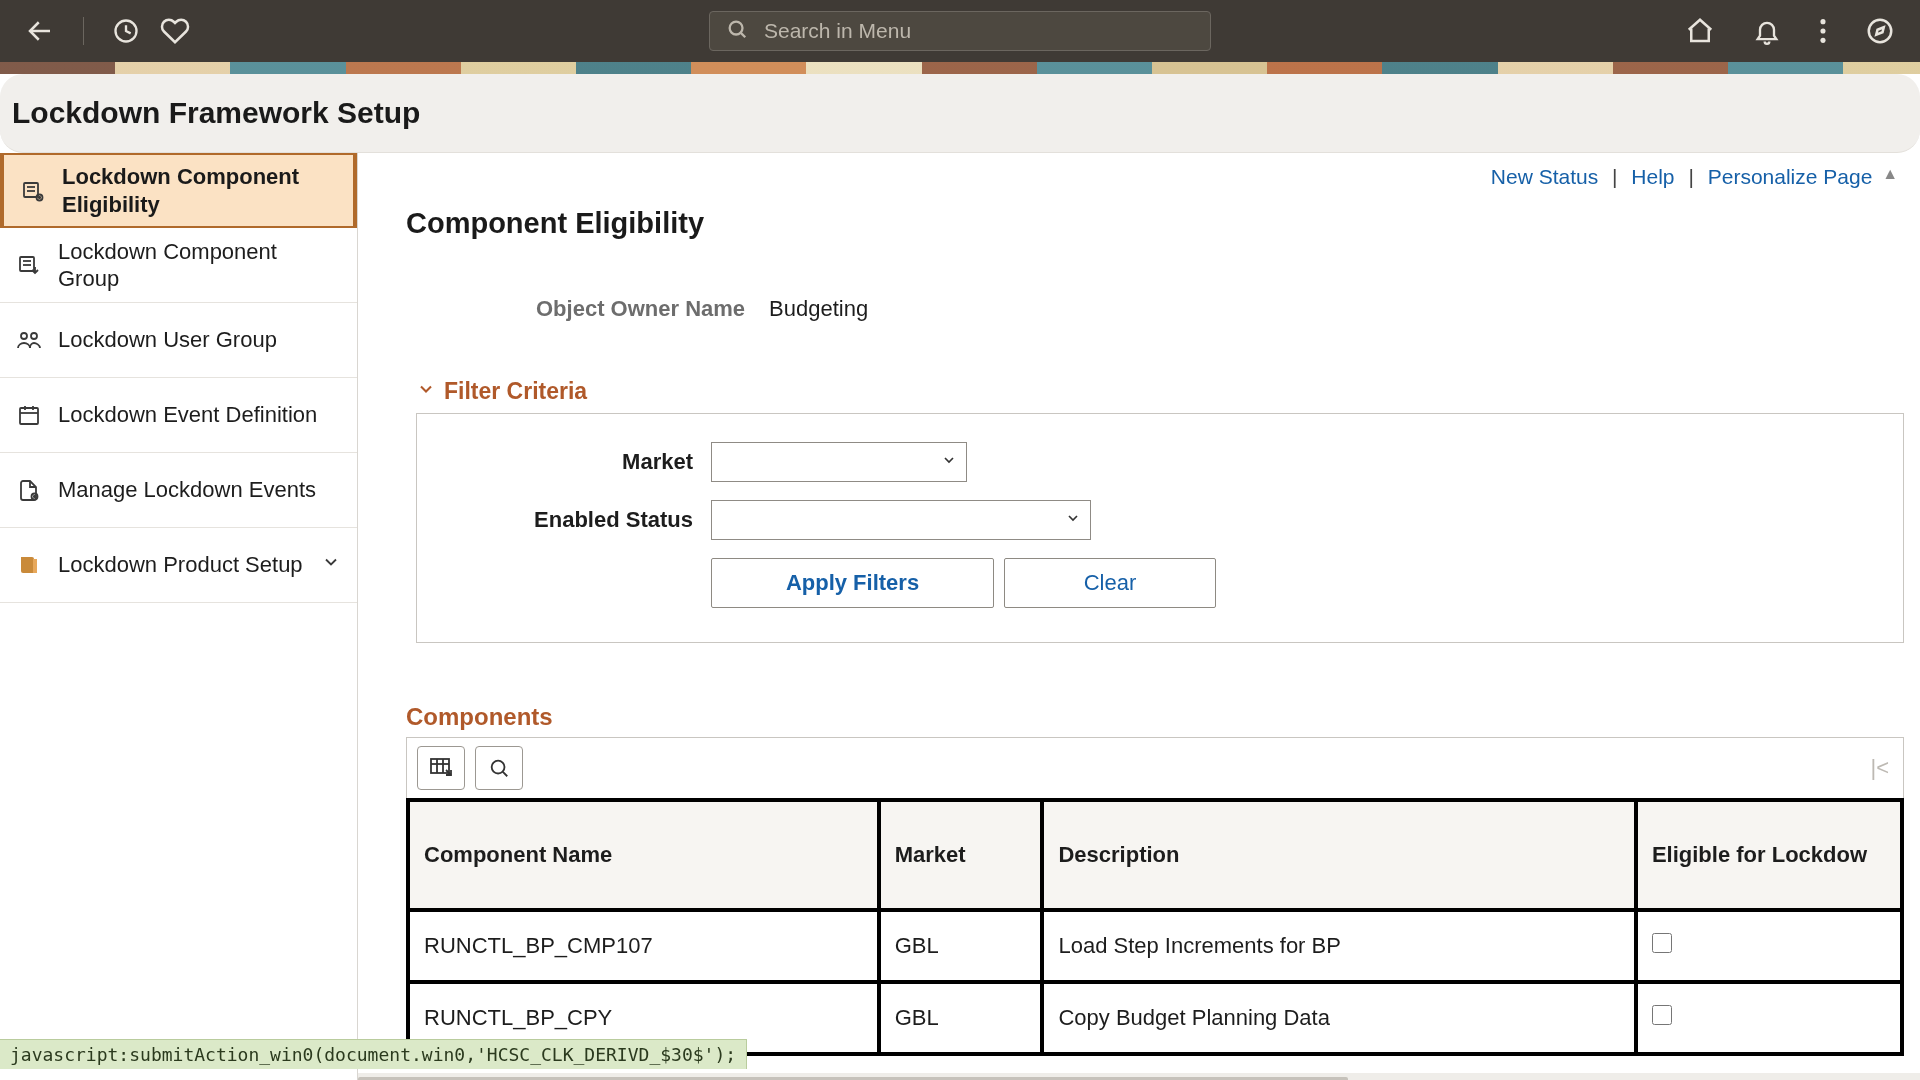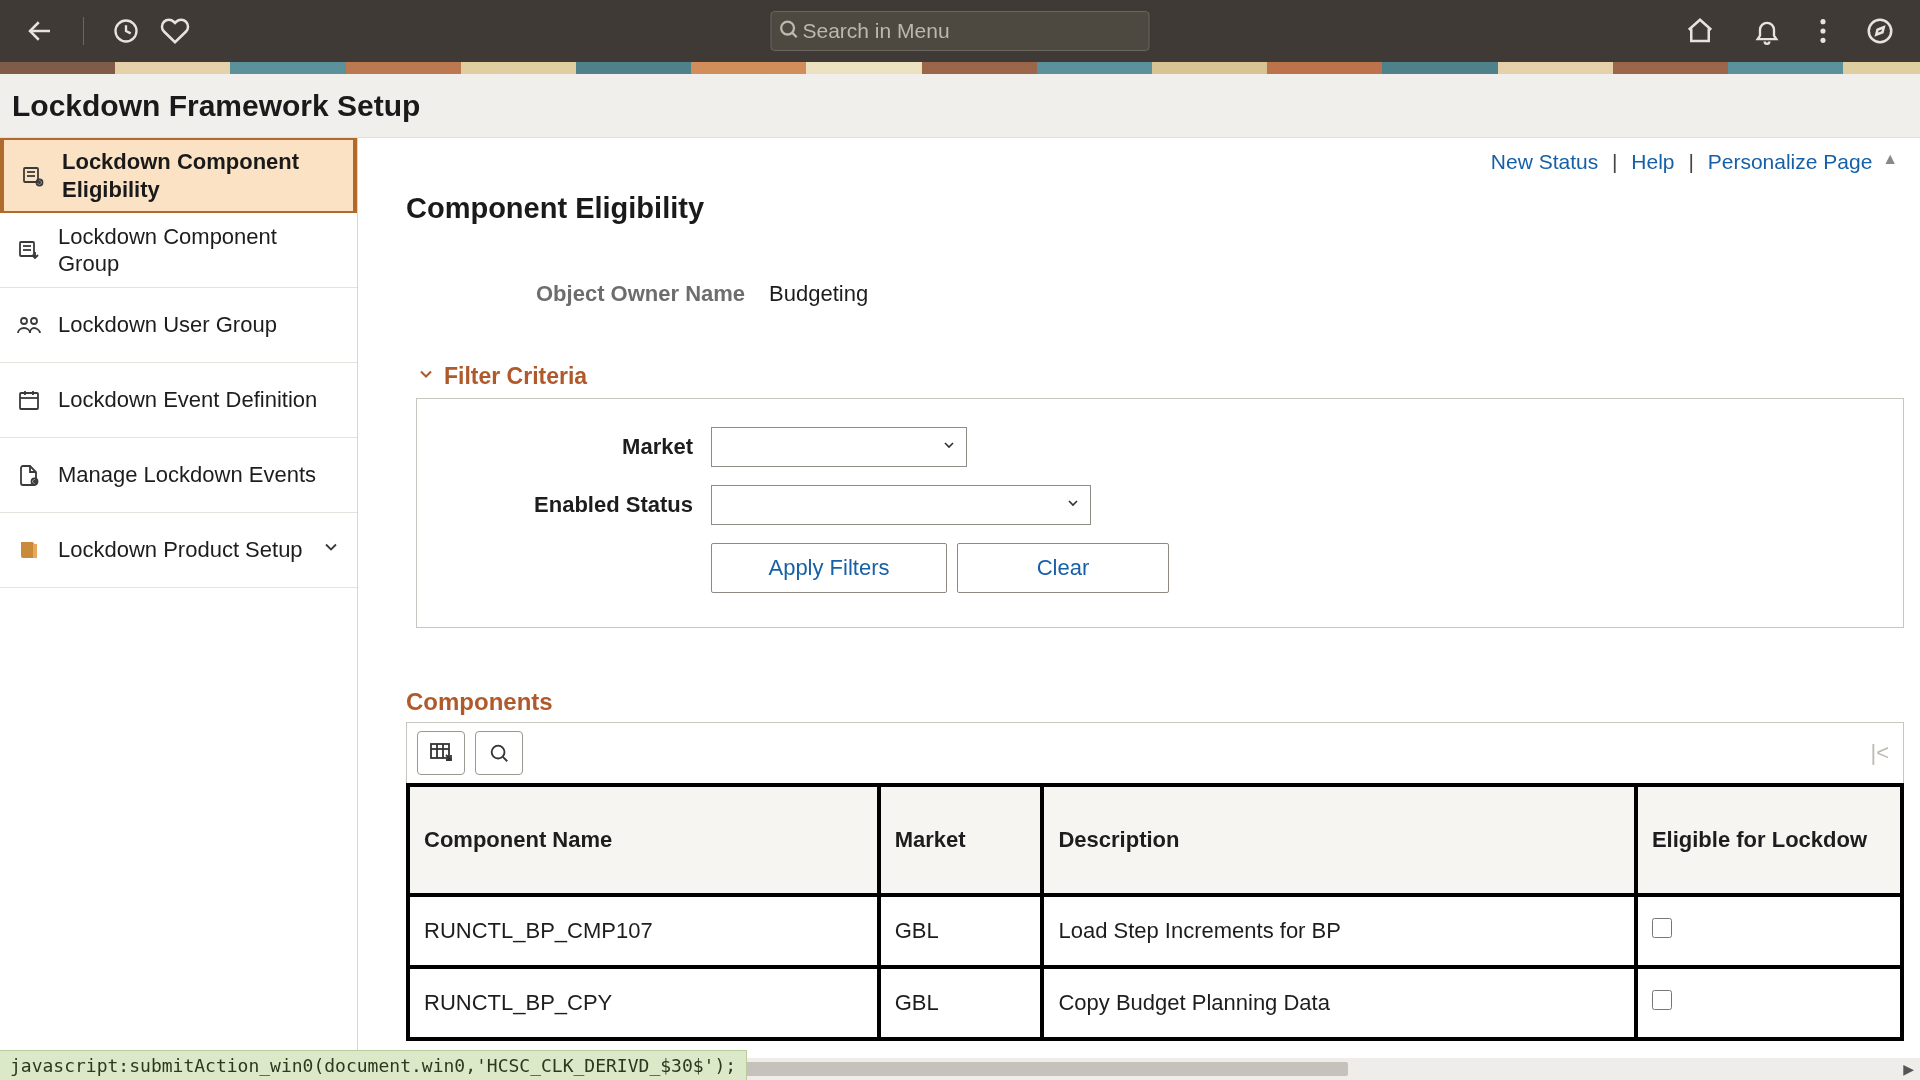--- a/index.html
+++ b/index.html
@@ -4,35 +4,35 @@
 <style>
   * { box-sizing: border-box; margin: 0; padding: 0; }
   html, body { width: 1920px; height: 1080px; font-family: Arial, Helvetica, sans-serif; overflow: hidden; background: #fff; }
 
   
   .topbar { height: 62px; background: #3f3a35; display: flex; align-items: center; padding: 0 25px; position: relative; }
   .topbar-left { display: flex; align-items: center; gap: 20px; }
   .topbar-divider { width: 1px; height: 28px; background: #6b665f; margin: 0 8px; }
   .topbar-icon { color: #e8e4dd; display: flex; align-items: center; justify-content: center; cursor: pointer; }
   .search-wrap { position: absolute; left: 50%; transform: translateX(-50%); }
-  .search-box { width: 379px; height: 40px; background: #4d4840; border: 1px solid #6b665f; border-radius: 4px; display: flex; align-items: center; padding: 0 6px; gap: 3px; color: #bdb7ac; font-size: 21px; }
+  .search-box { width: 502px; height: 40px; background: #4d4840; border: 1px solid #6b665f; border-radius: 4px; display: flex; align-items: center; padding: 0 16px; gap: 16px; color: #bdb7ac; font-size: 21px; }
   .search-box input { background: transparent; border: none; outline: none; color: #e8e4dd; font-size: 21px; flex: 1; }
   .search-box input::placeholder { color: #bdb7ac; }
   .topbar-right { margin-left: auto; display: flex; align-items: center; gap: 38px; }
 
   
   .color-strip { height: 12px; background: linear-gradient(90deg,
     #6a3e2a 0 6%, #e0c89a 6% 12%, #3d7d88 12% 18%, #b06030 18% 24%,
     #d9c58f 24% 30%, #2f6b75 30% 36%, #c97a3d 36% 42%, #e8dbb5 42% 48%,
     #8a4a2a 48% 54%, #3d7d88 54% 60%, #d0b880 60% 66%, #b05a2a 66% 72%,
     #2f6b75 72% 78%, #e0c89a 78% 84%, #8a4a2a 84% 90%, #3d7d88 90% 96%,
     #d9c58f 96% 100%); opacity: 0.85; }
 
   
-  .page-titlebar { height: 64px; background: #f1efec; display: flex; align-items: center; padding: 0 12px; border-bottom: 1px solid #e3e0db; }
+  .page-titlebar { height: 79px; background: #f1efec; display: flex; align-items: center; padding: 0 12px; border-bottom: 1px solid #e3e0db; border-radius: 23px; }
   .page-title { font-size: 30px; font-weight: 700; color: #1a1a1a; }
 
   
   .body { display: flex; height: calc(100% - 62px - 12px - 64px); }
 
   
   .sidebar { width: 358px; border-right: 1px solid #d9d6d1; background: #fff; }
   .side-item { display: flex; align-items: center; gap: 16px; padding: 0 16px; height: 75px; font-size: 22px; color: #1d1d1d; border-bottom: 1px solid #e6e3de; cursor: pointer; position: relative; }
   .side-item.active { background: #fbe2c4; border: 2px solid #b06a2b; font-weight: 700; border-left-width: 4px; border-right-width: 4px; }
   .side-item.active .side-label { color: #1a1a1a; }
@@ -57,21 +57,21 @@
   .filter-box { border: 1px solid #c9c6c1; margin-top: 8px; margin-left: 10px; padding: 28px 40px 34px 40px; }
   .form-row { display: flex; align-items: center; margin-bottom: 18px; }
   .form-label { width: 254px; text-align: right; padding-right: 18px; font-size: 22px; font-weight: 700; color: #1d1d1d; }
   .select-wrap { position: relative; }
   .select-wrap select { height: 40px; border: 1px solid #8f8b85; background: #fff; font-size: 20px; padding: 0 34px 0 10px; appearance: none; -webkit-appearance: none; }
   .select-caret { position: absolute; right: 10px; top: 50%; transform: translateY(-50%); pointer-events: none; color: #333; }
   .sel-market { width: 256px; }
   .sel-wide { width: 380px; }
   .button-row { display: flex; gap: 10px; margin-left: 254px; margin-top: 8px; }
   .btn { height: 50px; border: 1px solid #8e8a83; background: #fff; color: #1660a8; font-size: 22px; padding: 0 10px; cursor: pointer; border-radius: 2px; }
-  .btn-apply { width: 236px; }
+  .btn-apply { width: 283px; font-weight: bold; }
   .btn-clear { width: 212px; }
 
   .components-title { margin-top: 60px; margin-left: -50px; color: #b0592a; font-size: 24px; font-weight: 700;}
   .components-title-wrap { padding-left: 50px;}
   .grid-toolbar { border: 1px solid #c9c6c1; border-bottom: none; padding: 8px 10px; display: flex; gap: 10px; align-items: center; margin-top: 6px; position: relative;}
   .tool-btn { width: 48px; height: 44px; border: 1px solid #9c9892; border-radius: 4px; background: #fff; display: flex; align-items: center; justify-content: center; cursor: pointer; color: #333; }
   .toolbar-nav-first { margin-left:auto; color:#bdb9b3; font-size:22px; padding-right:4px; cursor:pointer;}
   table.grid { border-collapse: collapse; width: 100%; table-layout: fixed; }
   table.grid th, table.grid td { border: 4px solid #000000; padding: 0 14px; text-align: left; font-size: 22px; color: #1d1d1d; background: #fff; }
   table.grid th { background: #f7f5f2; font-weight: 700; height: 110px; }
@@ -81,21 +81,21 @@
   .col-desc { width: 580px; }
   .col-elig { width: 260px; }
   .chk { width: 20px; height: 20px; }
 
   
   .hscroll { position: absolute; left: 0; right: 0; bottom: 0; height: 22px; background: #efede9; display:flex; align-items:center;}
   .hscroll-thumb { height: 14px; background: #c6c2bb; border-radius: 2px; margin-left: 0; width: 990px; }
   .hscroll-right-arrow { margin-left:auto; margin-right:6px; color:#555; font-size:14px;}
 
   
-  .statusbar { position: fixed; left: 0; bottom: 0; background: #dbe9c8; color: #2b3a1e; font-size: 18px; padding: 4px 10px; border-top: 1px solid #b9cc9d; border-right: 1px solid #b9cc9d; font-family: monospace, Arial; z-index: 10;}
+  .statusbar { position: fixed; left: 0; bottom: 11px; background: #dbe9c8; color: #2b3a1e; font-size: 18px; padding: 4px 10px; border-top: 1px solid #b9cc9d; border-right: 1px solid #b9cc9d; font-family: monospace, Arial; z-index: 10;}
 </style>
 </head>
 <body>
 
 <div class="topbar">
   <div class="topbar-left">
     <span class="topbar-icon">
       <svg width="30" height="30" viewBox="0 0 24 24" fill="none" stroke="currentColor" stroke-width="2">
           <line x1="20" y1="12" x2="4" y2="12"></line>
           <polyline points="11 5 4 12 11 19"></polyline>

